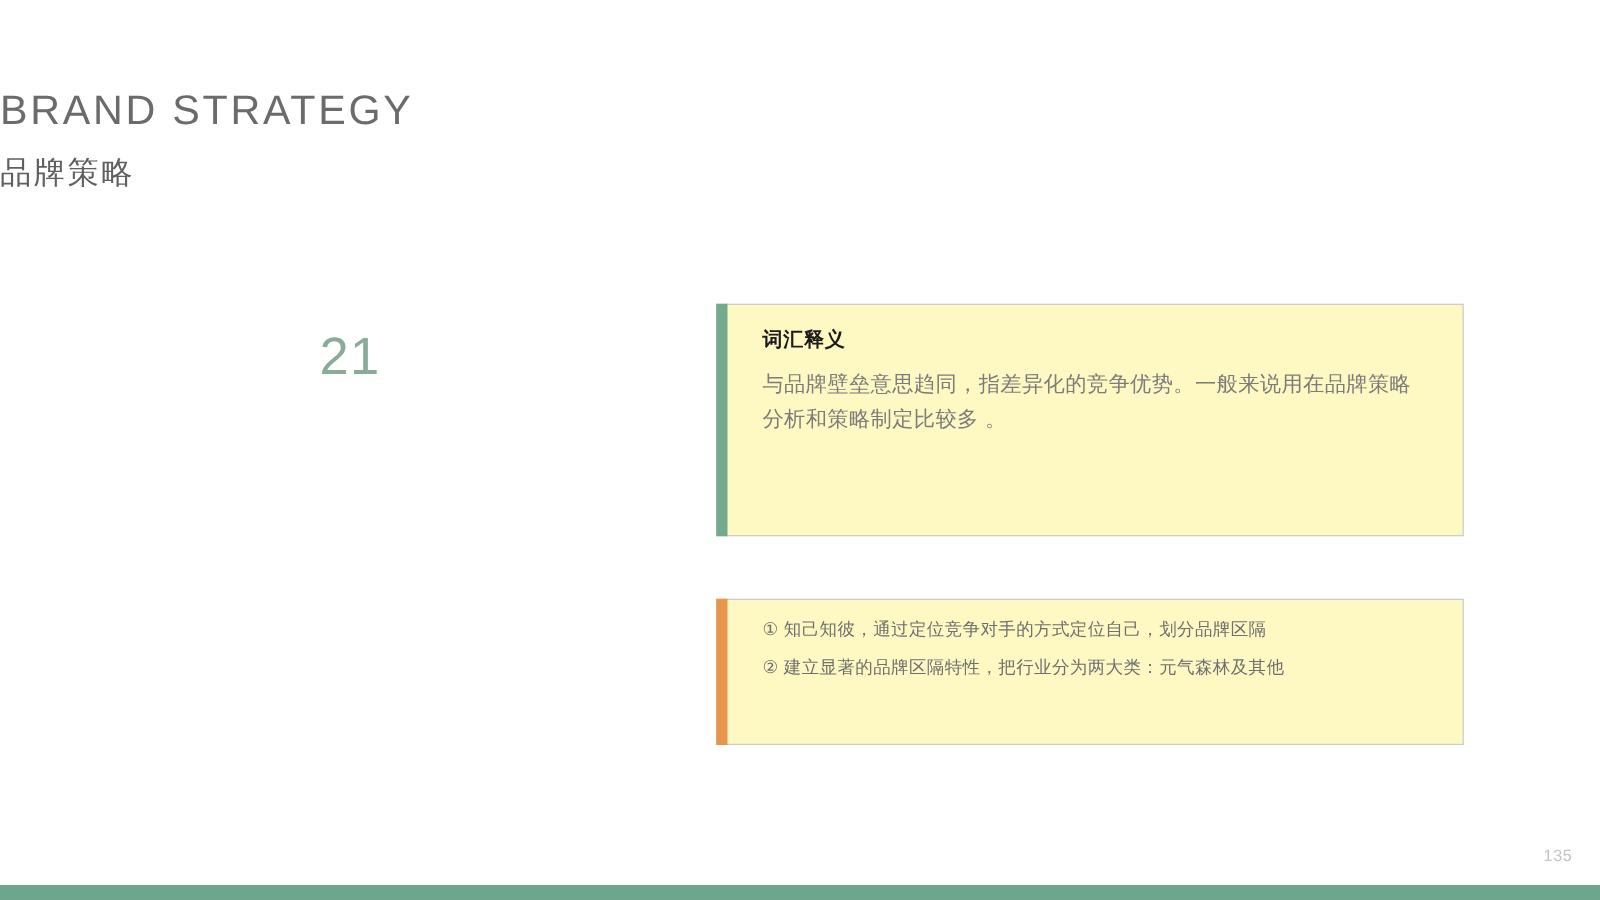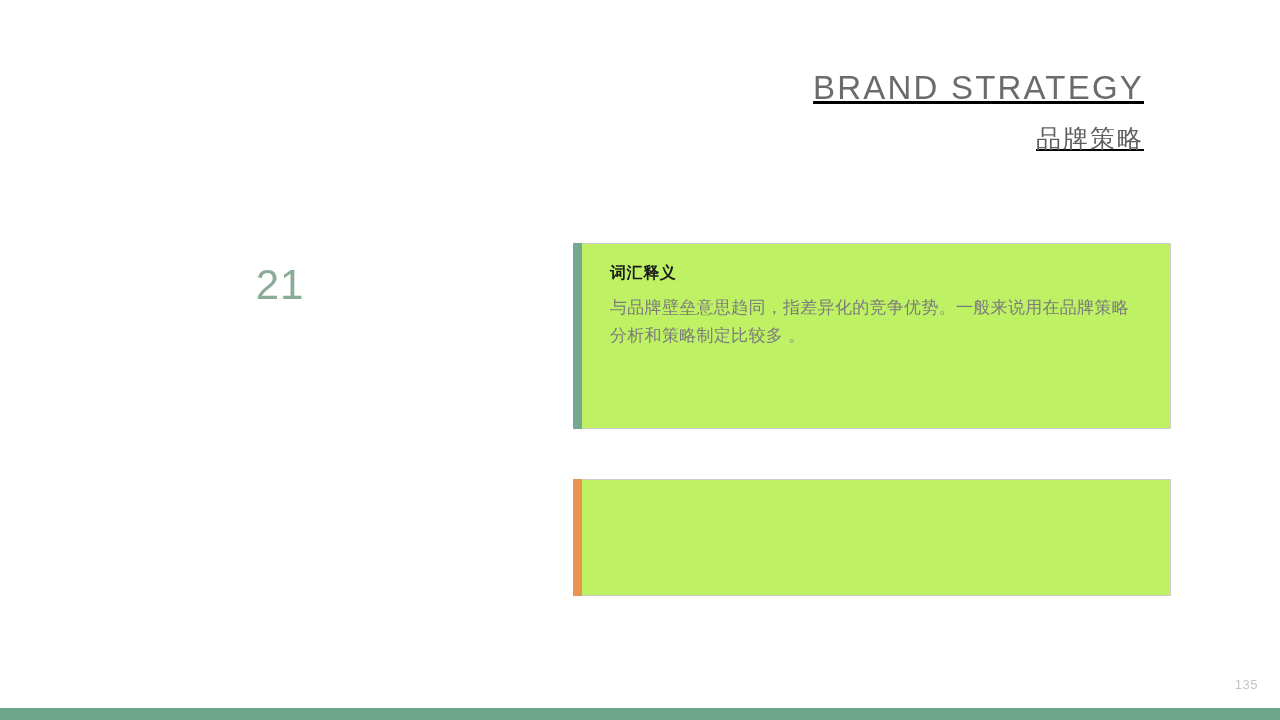--- a/index.html
+++ b/index.html
@@ -20,22 +20,21 @@
     height: 720px;
     background: #ffffff;
   }
 
   
   .title-block {
     position: absolute;
     top: 68px;
     left: 0;
     width: 1144px;
-    text-align: right;
-    text-decoration: underline;
+    text-align: left;
   }
   .title-en {
     font-size: 33px;
     letter-spacing: 2.2px;
     color: #6b6b6b;
     font-weight: 400;
     line-height: 40px;
     white-space: nowrap;
   }
   .title-cn {
@@ -69,21 +68,21 @@
     font-weight: 700;
     color: #7ea890;
     line-height: 46px;
     letter-spacing: 3px;
   }
 
   
   .card {
     position: absolute;
     box-sizing: border-box;
-    background: #bef264;
+    background: #fef9c3;
     border: 1px solid #cccccc;
     padding-left: 34px;
   }
   .card .accent {
     position: absolute;
     left: -1px;
     top: -1px;
     bottom: -1px;
     width: 9px;
   }
@@ -173,19 +172,23 @@
     <div class="accent"></div>
     <div class="card-inner">
       <div class="card-title">词汇释义</div>
       <div class="card-body">与品牌壁垒意思趋同，指差异化的竞争优势。一般来说用在品牌策略分析和策略制定比较多 。</div>
     </div>
   </div>
 
   <div class="card" id="card-examples">
     <div class="accent"></div>
     <div class="card-inner">
+      <div class="card-list">
+        <div class="card-list-item">① 知己知彼，通过定位竞争对手的方式定位自己，划分品牌区隔</div>
+        <div class="card-list-item">② 建立显著的品牌区隔特性，把行业分为两大类：元气森林及其他</div>
+      </div>
     </div>
   </div>
 
   <div class="page-number">135</div>
   <div class="footer-bar"></div>
 
 </div>
 
 </body></html>

